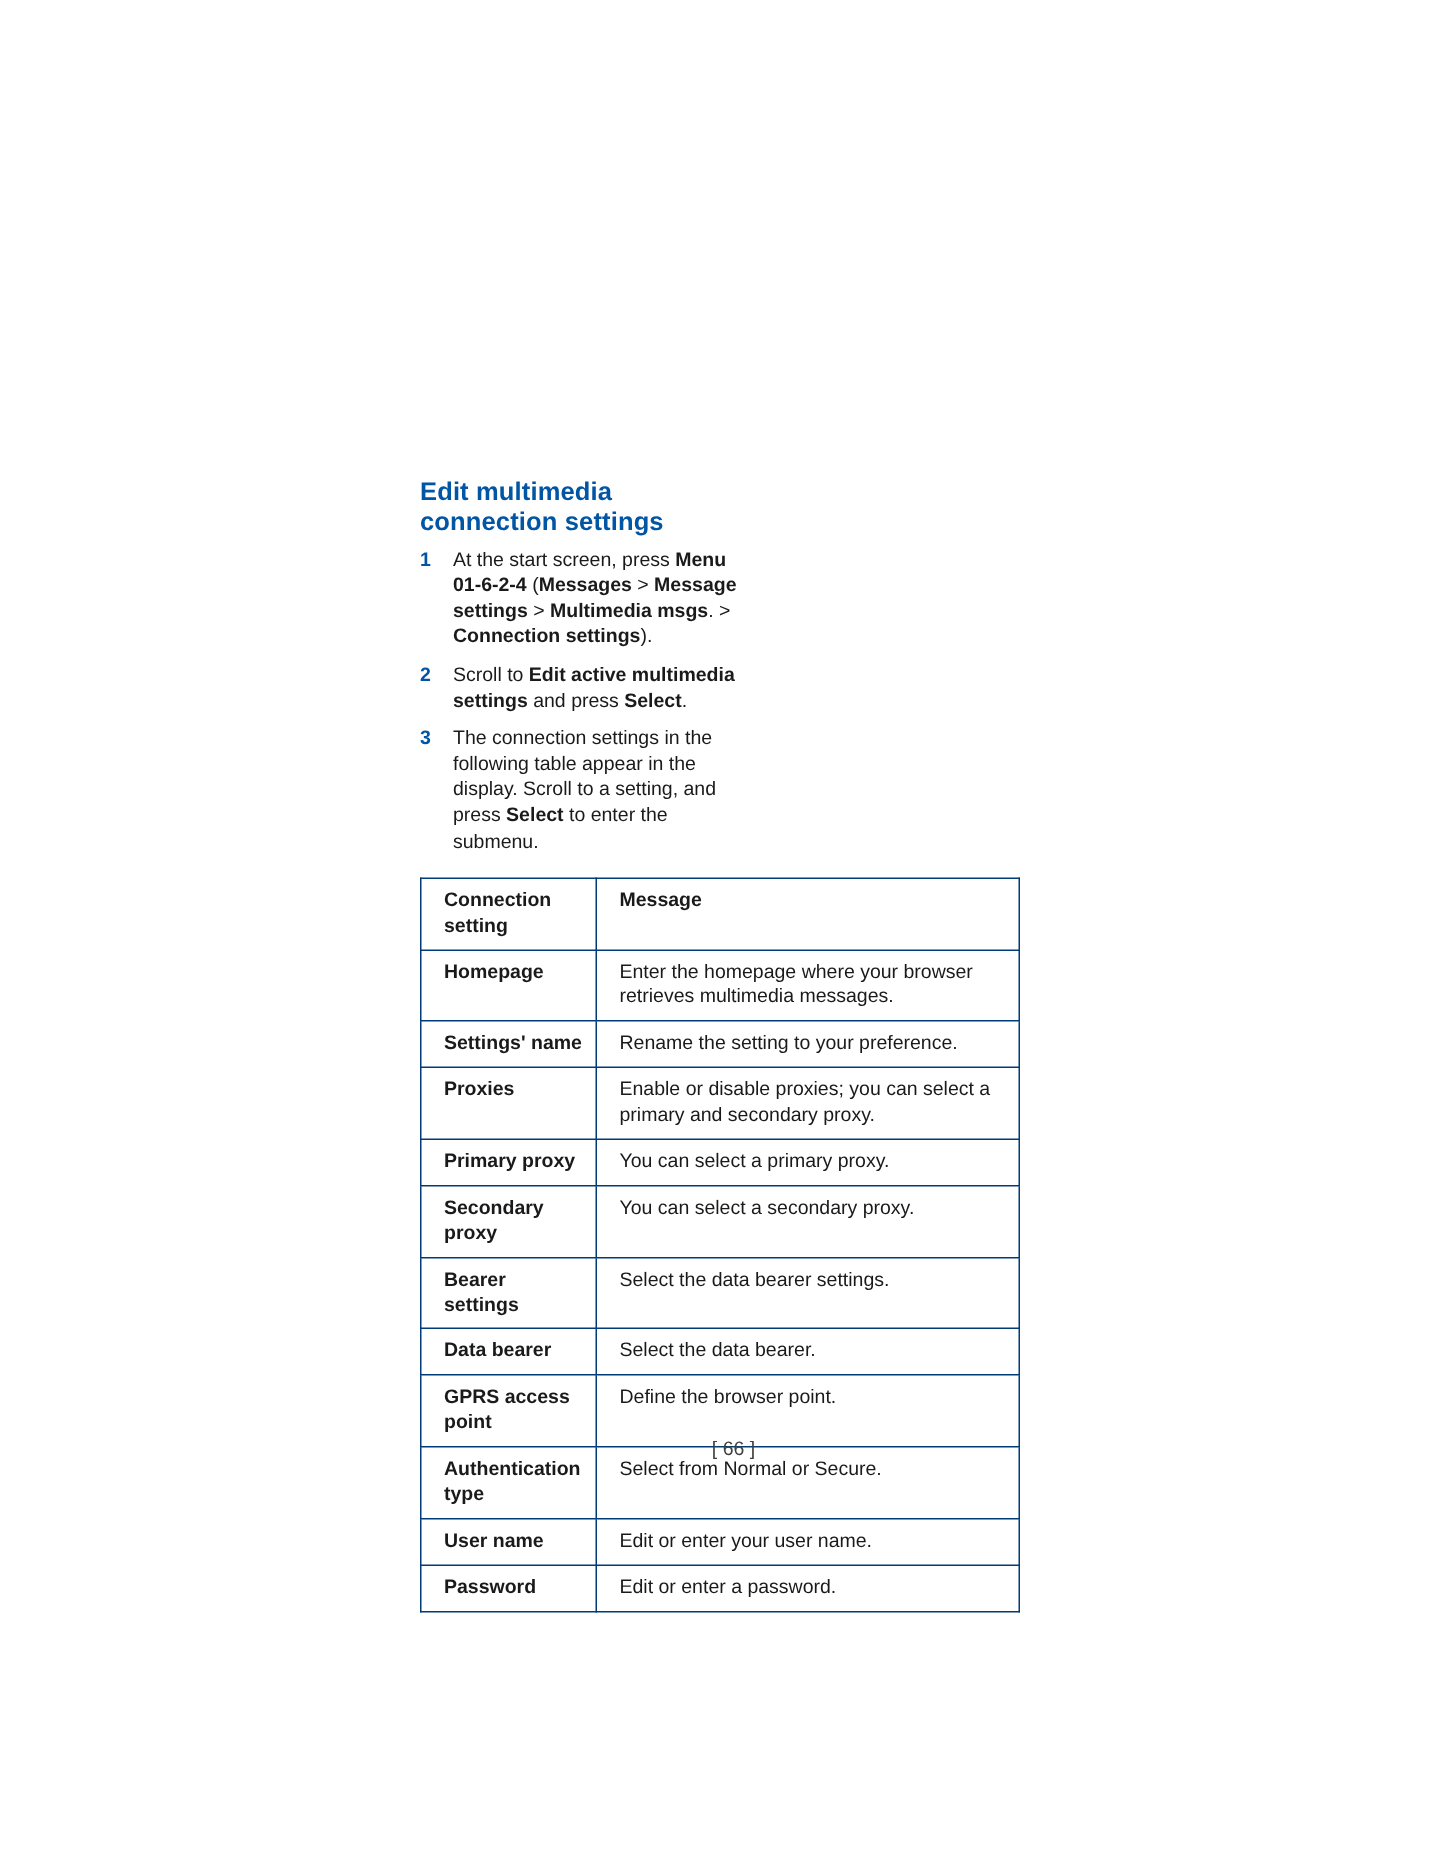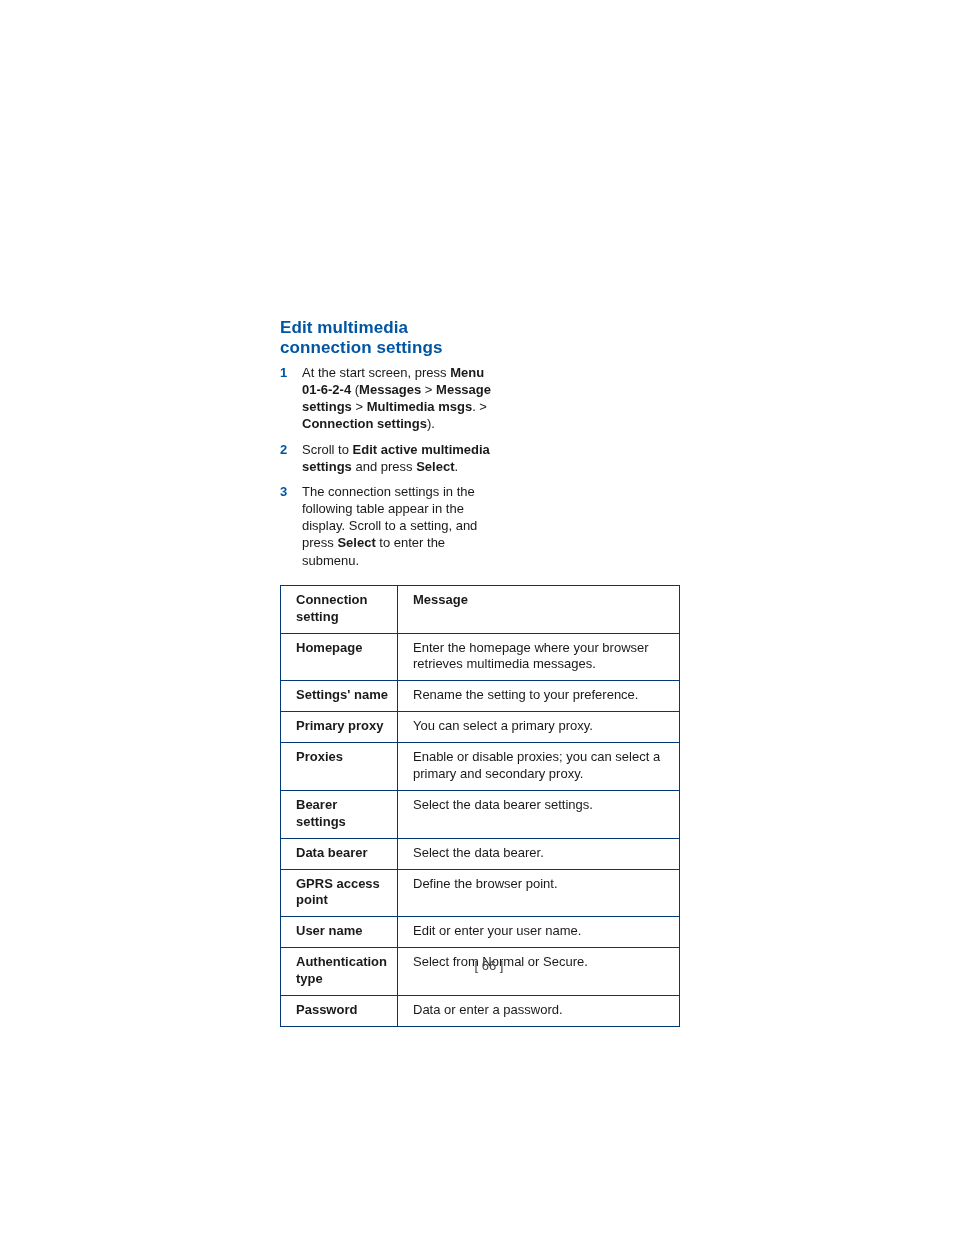--- a/index.html
+++ b/index.html
@@ -108,49 +108,53 @@
     <tbody>
         <tr>
           <td class="col-key">Homepage</td>
           <td>Enter the homepage where your browser retrieves multimedia messages.</td>
         </tr>
         <tr>
           <td class="col-key">Settings' name</td>
           <td>Rename the setting to your preference.</td>
         </tr>
         <tr>
+          <td class="col-key">Proxies</td>
+          <td>Enable or disable proxies; you can select a primary and secondary proxy.</td>
+        </tr>
+        <tr>
           <td class="col-key">Primary proxy</td>
           <td>You can select a primary proxy.</td>
         </tr>
         <tr>
-          <td class="col-key">Proxies</td>
-          <td>Enable or disable proxies; you can select a primary and secondary proxy.</td>
+          <td class="col-key">Secondary proxy</td>
+          <td>You can select a secondary proxy.</td>
         </tr>
         <tr>
           <td class="col-key">Bearer settings</td>
           <td>Select the data bearer settings.</td>
         </tr>
         <tr>
           <td class="col-key">Data bearer</td>
           <td>Select the data bearer.</td>
         </tr>
         <tr>
           <td class="col-key">GPRS access point</td>
           <td>Define the browser point.</td>
         </tr>
         <tr>
+          <td class="col-key">Authentication type</td>
+          <td>Select from Normal or Secure.</td>
+        </tr>
+        <tr>
           <td class="col-key">User name</td>
           <td>Edit or enter your user name.</td>
         </tr>
         <tr>
-          <td class="col-key">Authentication type</td>
-          <td>Select from Normal or Secure.</td>
-        </tr>
-        <tr>
           <td class="col-key">Password</td>
-          <td>Data or enter a password.</td>
+          <td>Edit or enter a password.</td>
         </tr>
       </tbody>
   </table>
 
   <div class="page-number">[ 66 ]</div>
 
 </div>
 
 </body></html>

